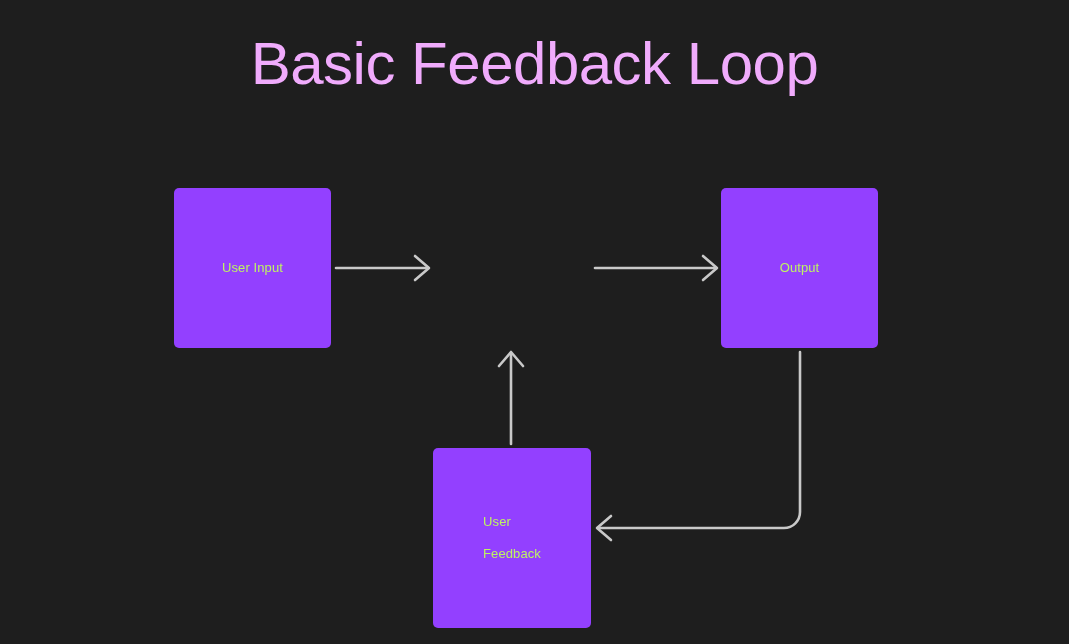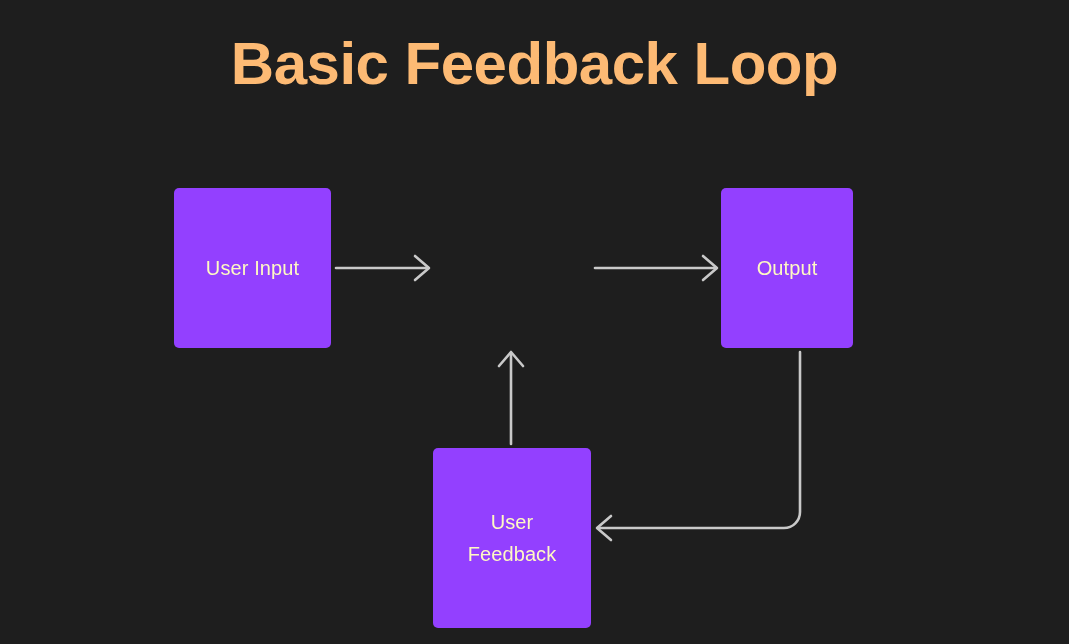--- a/index.html
+++ b/index.html
@@ -18,50 +18,50 @@
     width: 1069px;
     height: 644px;
     background: #1e1e1e;
   }
   #diagram-title {
     position: absolute;
     left: 0;
     top: 28px;
     width: 1069px;
     text-align: center;
-    color: #fdba74;
+    color: #f0abfc;
     font-size: 60px;
-    font-weight: 700;
+    font-weight: 400;
     letter-spacing: -0.5px;
     line-height: 72px;
     white-space: nowrap;
     user-select: none;
   }
   .node {
     position: absolute;
     background: #9340ff;
     border-radius: 5px;
     display: flex;
     align-items: center;
     justify-content: center;
     box-sizing: border-box;
   }
   .node-label {
-    color: #fef9c3;
-    font-size: 20px;
+    color: #bef264;
+    font-size: 13px;
     font-weight: 400;
     line-height: 32px;
-    text-align: center;
+    text-align: left;
     letter-spacing: 0.1px;
     white-space: pre-line;
     user-select: none;
   }
   #node-user-input   { left: 174px; top: 188px; width: 157px; height: 160px; }
   #node-ai-model     { left: 433px; top: 188px; width: 157px; height: 160px; }
-  #node-output       { left: 721px; top: 188px; width: 132px; height: 160px; }
+  #node-output       { left: 721px; top: 188px; width: 157px; height: 160px; }
   #node-user-feedback{ left: 433px; top: 448px; width: 158px; height: 180px; }
 
   #connectors {
     position: absolute;
     left: 0;
     top: 0;
     width: 1069px;
     height: 644px;
     pointer-events: none;
   }

